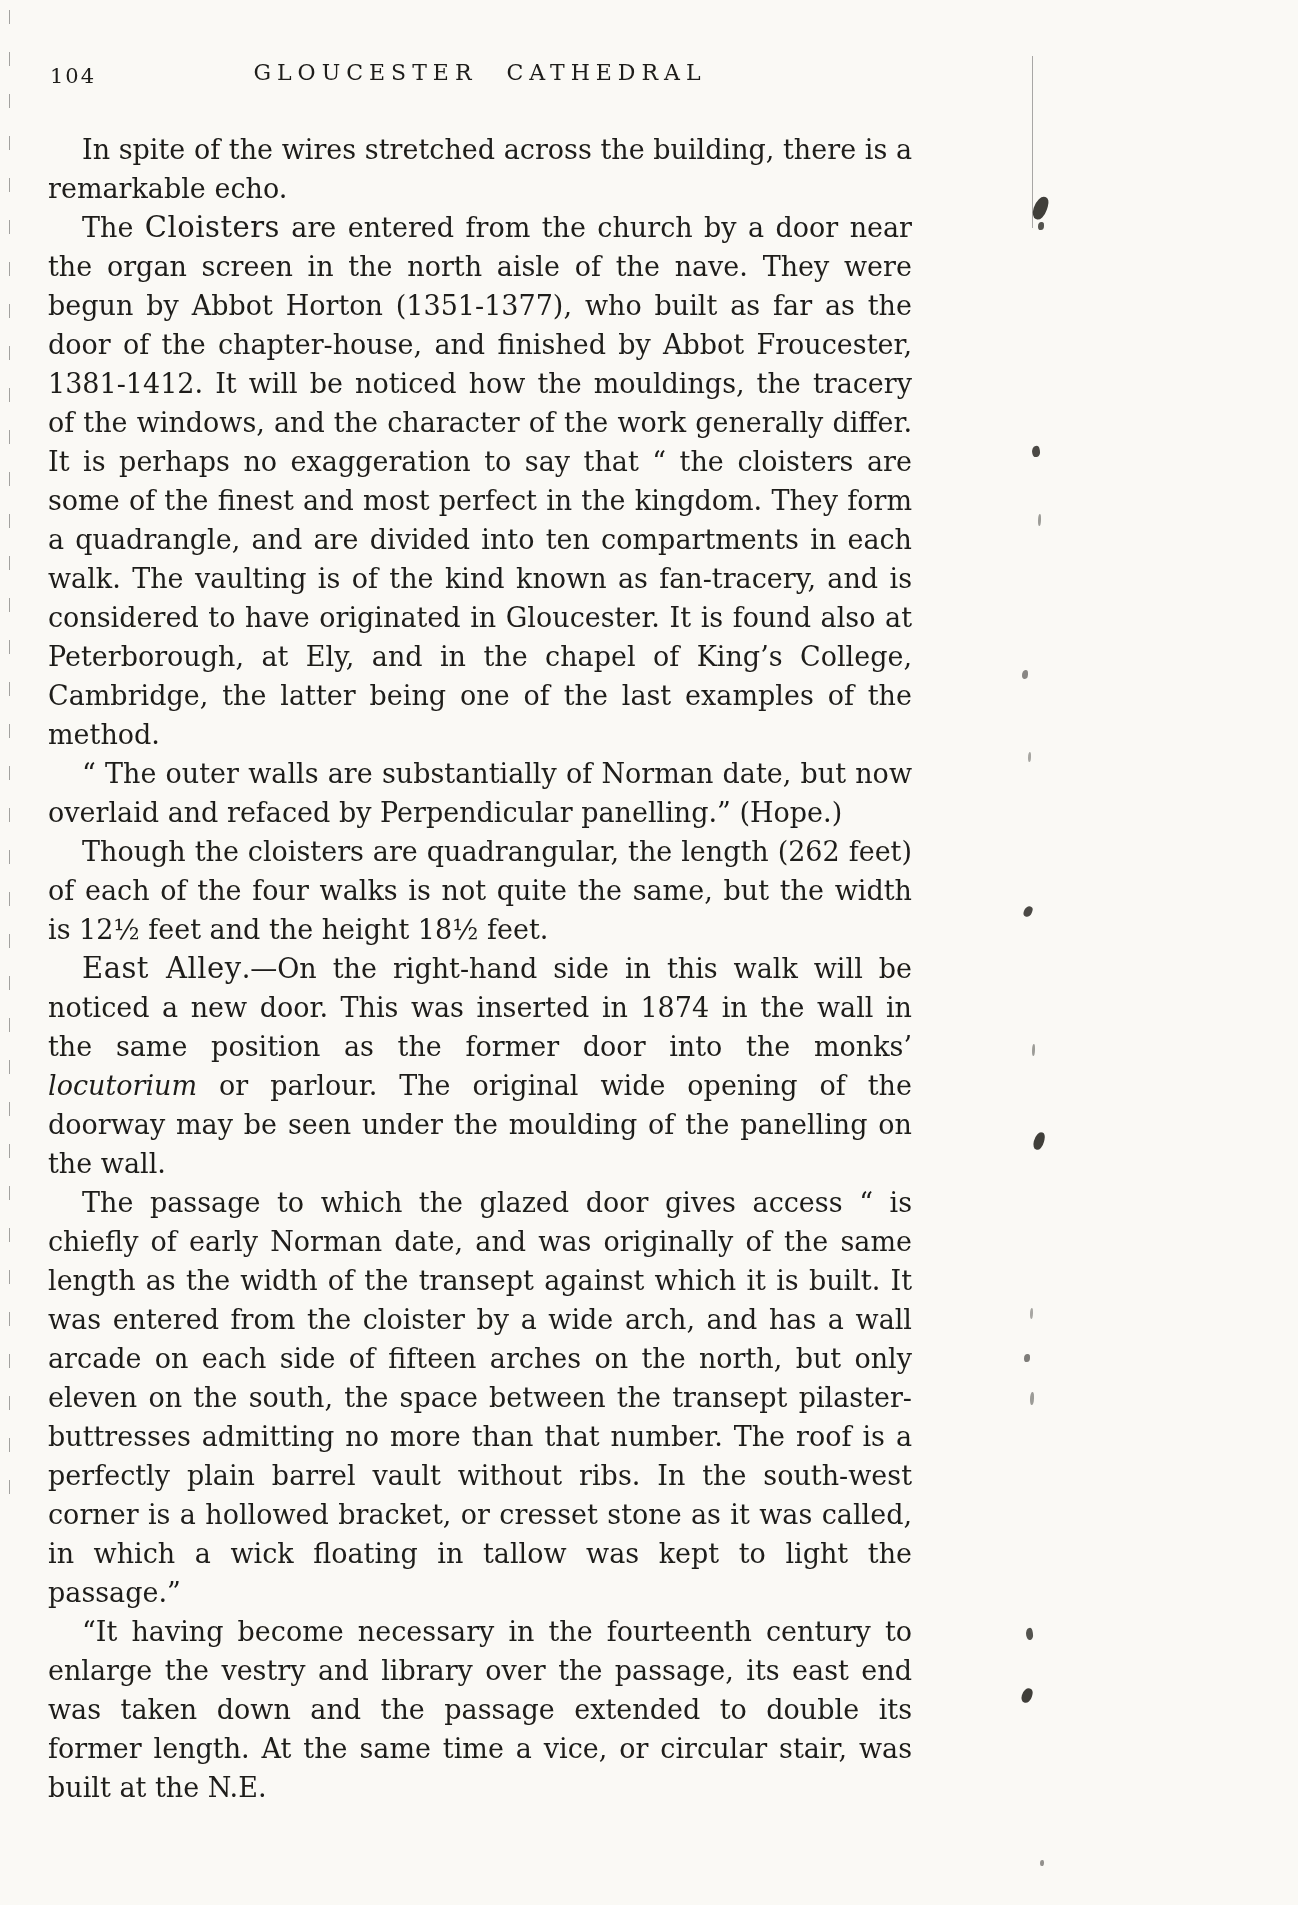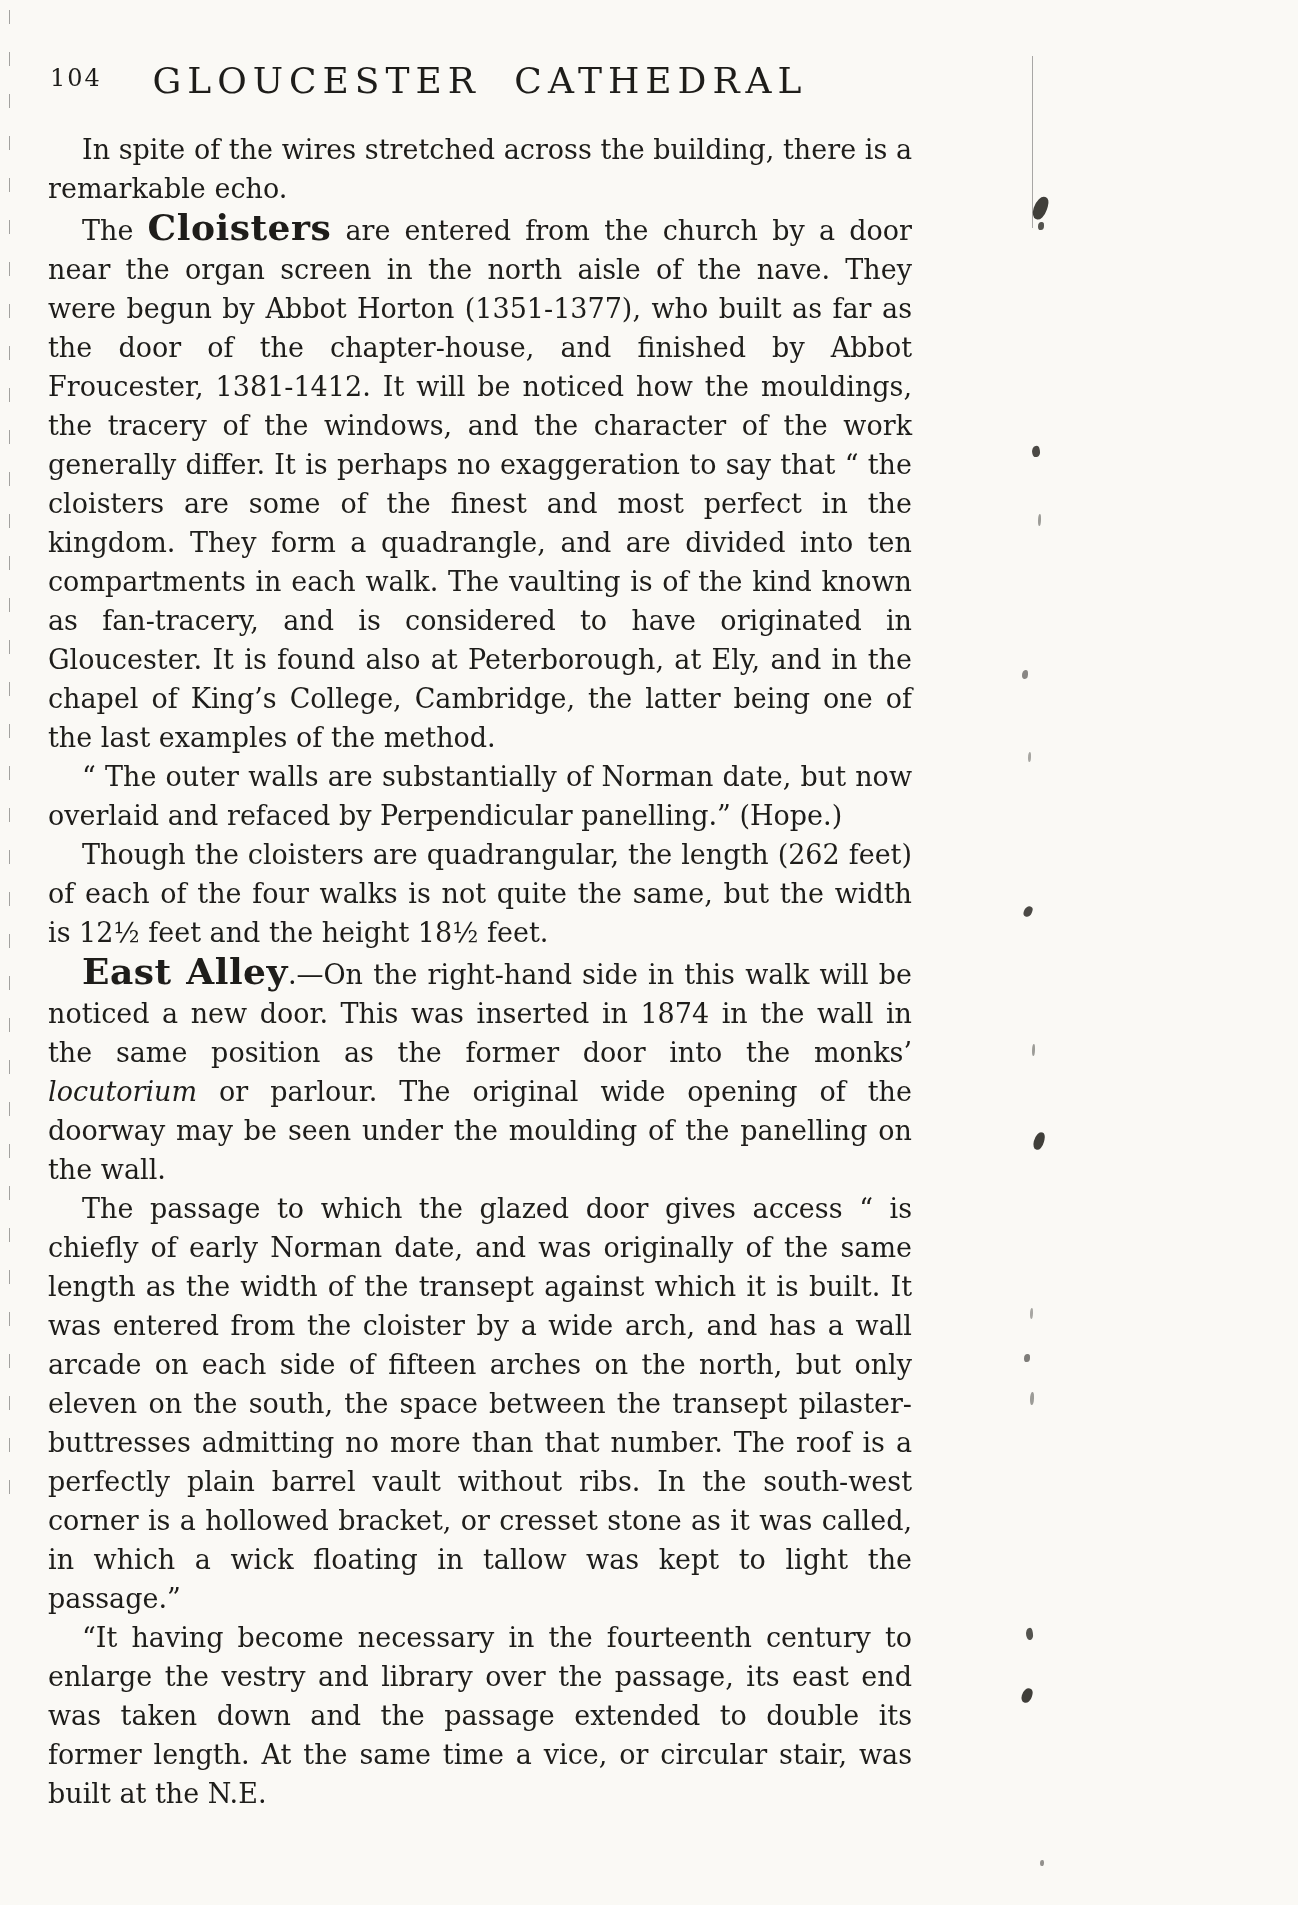--- a/index.html
+++ b/index.html
@@ -45,52 +45,52 @@
     position: absolute;
     left: 48px;
     top: 60px;
     width: 864px;
     height: 40px;
   }
   .page-number {
     position: absolute;
     left: 2px;
     top: 4px;
-    font-size: 24px;
+    font-size: 21px;
     letter-spacing: 2px;
   }
   .page-title {
     position: absolute;
     left: 0;
     top: 0;
     width: 100%;
     text-align: center;
-    font-size: 36px;
+    font-size: 22px;
     letter-spacing: 6px;
     word-spacing: 16px;
     white-space: nowrap;
   }
   .page-body {
     position: absolute;
     left: 48px;
     top: 130px;
     width: 864px;
     font-size: 27px;
     line-height: 39px;
     text-align: justify;
   }
   .page-body p {
     margin: 0;
     padding: 0;
     text-indent: 34px;
   }
   .seg-normal { font-style: normal; }
   .seg-bold {
-    font-weight: bold;
-    font-size: 36px;
+    font-weight: normal;
+    font-size: 29px;
     letter-spacing: 0.5px;
   }
   .seg-italic { font-style: italic; }
   
   .speck {
     position: absolute;
     background: #2b2a26;
     border-radius: 62% 38% 55% 45%;
   }
 </style>

